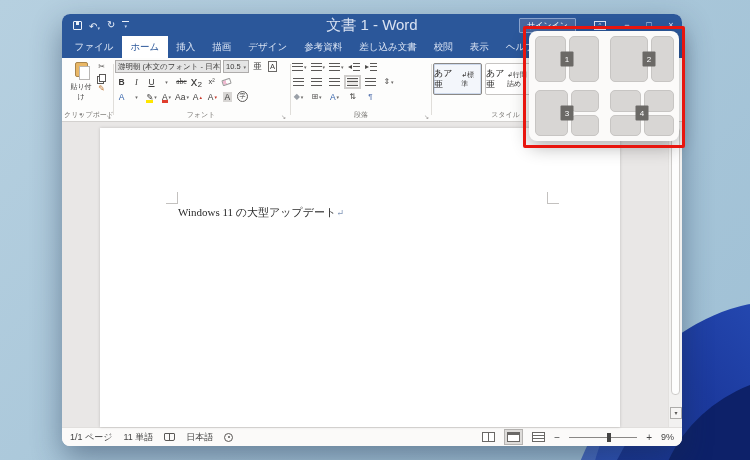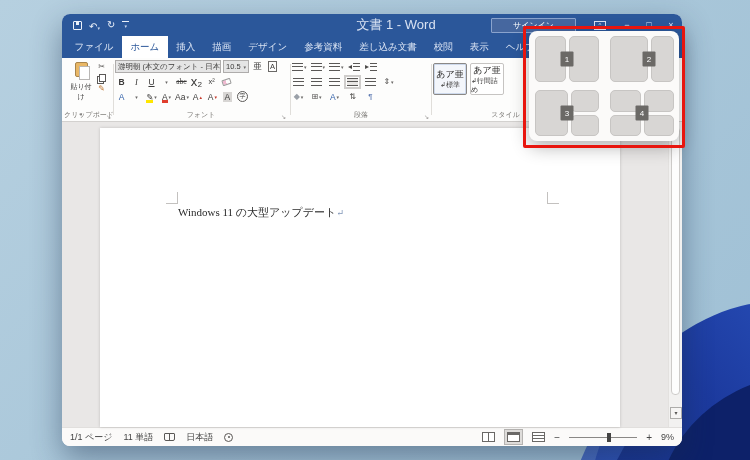--- a/index.html
+++ b/index.html
@@ -24,24 +24,24 @@
 
   
   .titlebar { height:22px; background:#2b579a; display:flex; align-items:center; position:relative; color:#e3eaf6; }
   .qat { display:flex; align-items:center; gap:7px; margin-left:11px; }
   .floppy { width:9px; height:9px; border:1px solid #ecf1fa; border-radius:1px; position:relative; display:inline-block; }
   .floppy::after { content:""; position:absolute; top:0; left:2px; right:2px; height:3px; background:#ecf1fa; }
   .qat-glyph { font-size:10px; line-height:10px; color:#ecf1fa; }
   .tiny-caret { font-size:5px; color:#c9d6ec; }
   .qat-more { display:inline-flex; flex-direction:column; align-items:center; }
   .qat-more::before { content:""; width:7px; border-top:1px solid #ecf1fa; margin-bottom:1px; }
-  .win-title { position:absolute; left:50%; transform:translateX(-50%); font-size:13px; color:#d9e2f2; white-space:nowrap;margin-left:24px; }
+  .win-title { position:absolute; left:50%; transform:translateX(-50%); font-size:15px; color:#d9e2f2; white-space:nowrap; }
   .tb-right { margin-left:auto; display:flex; align-items:center; height:100%; }
   .signin { background:#46679f; border:1px solid #8aa3cd; color:#fff; font-size:8px;
-            padding:1px 21px; border-radius:1px; margin-right:18px; cursor:default; }
+            padding:1px 7px; border-radius:1px; margin-right:18px; cursor:default; }
   .ribbon-opt { width:12px; height:9px; border:1px solid #d9e2f2; font-size:6px; line-height:7px;
                 text-align:center; color:#d9e2f2; margin-right:10px; }
   .winbtn { width:22px; text-align:center; font-size:9px; color:#d9e2f2; line-height:22px; }
 
   
   .tabrow { height:22px; background:#2b579a; display:flex; align-items:stretch; padding-left:4px; }
   .tab { font-size:9.5px; color:#dbe4f4; line-height:22px; padding:0 8.5px; white-space:nowrap; }
   .tab.active { background:#fff; color:#2b579a; }
 
   
@@ -86,22 +86,22 @@
   .shadeA { background:#d8d6d4; padding:0 2px; }
   .circ { width:11px; height:11px; border:1px solid #5a5856; border-radius:50%; font-size:6px;
           display:inline-flex; align-items:center; justify-content:center; color:#3b3a39; }
   .tri-red { color:#c5392b; font-size:5px; }
 
   .lines-ic { display:inline-block; width:11px; height:8px;
               background:repeating-linear-gradient(to bottom,#5a5856 0 1px,transparent 1px 3.5px); }
   .lines-ic.sel { outline:2px solid #cfcdcb; outline-offset:1px; background-color:#e8e6e4; }
   .glyph-ic { font-size:8px; color:#4a4846; line-height:9px; }
 
-  .stycard { width:34px; height:32px; border:1px solid #c6c4c2; border-radius:2px; background:#fff;
-             display:flex; flex-direction:column; align-items:center; justify-content:center; }
+  .stycard { width:49px; height:32px; border:1px solid #c6c4c2; border-radius:2px; background:#fff;
+             display:flex; flex-direction:row; align-items:center; justify-content:center; }
   .stycard.sel { border:1px solid #8a8886; box-shadow:inset 0 0 0 1px #cdd9ec; background:#f3f6fb; }
   .sty-prev { font-size:9px; color:#1f1e1d; line-height:11px; }
   .sty-name { font-size:7px; color:#3b3a39; line-height:9px; }
 
   
   .docarea { height:305px; background:#e9e7e6; position:relative; }
   .page { position:absolute; left:38px; top:6px; width:520px; height:299px; background:#fff;
           box-shadow:0 0 3px rgba(0,0,0,.18); }
   .crop { position:absolute; width:12px; height:12px; }
   .crop.tl { left:104px; top:70px; border-right:1px solid #c3c1bf; border-bottom:1px solid #c3c1bf; }

